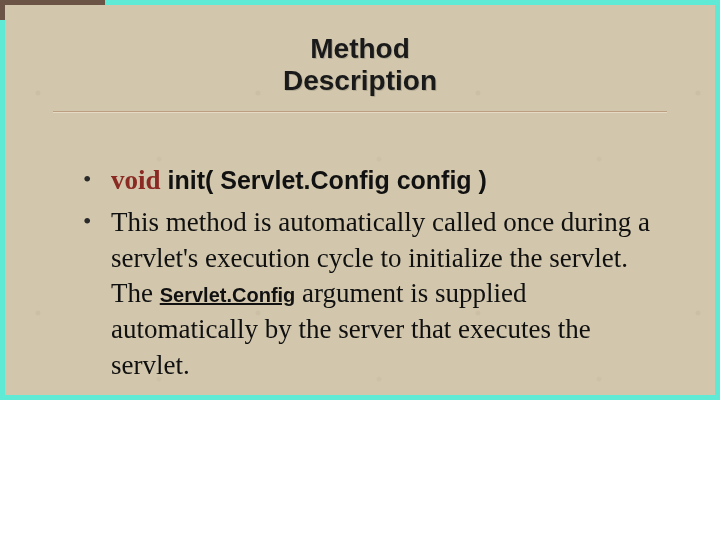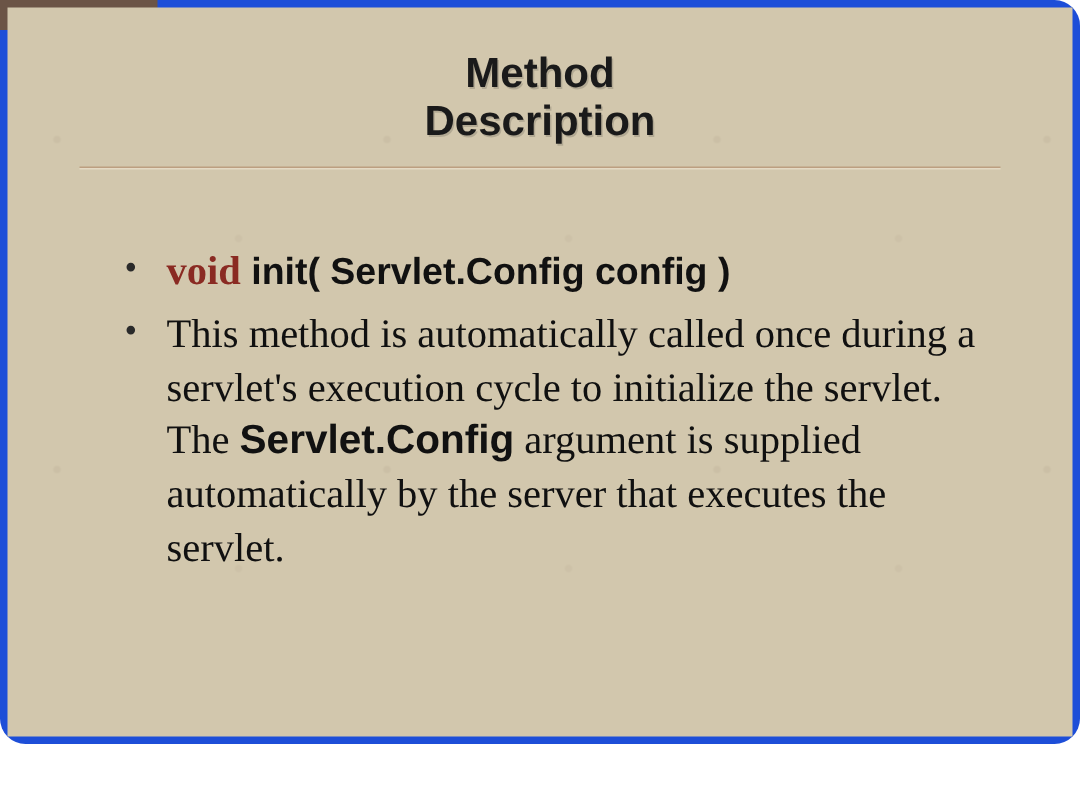--- a/index.html
+++ b/index.html
@@ -4,25 +4,24 @@
 <style>
   html, body {
     margin: 0;
     padding: 0;
     width: 720px;
     height: 540px;
     overflow: hidden;
   }
   .frame {
     width: 720px;
-    height: 496px;
-    background: #1d4ed8;
+    height: 400px;
+    background: #5eead4;
     position: relative;
     box-sizing: border-box;
-    border-radius: 17px;
   }
   .top-bar {
     position: absolute;
     top: 0;
     left: 0;
     width: 105px;
     height: 20px;
     background: #6b5446;
   }
   .slide {
@@ -93,22 +92,23 @@
   }
   .sig-rest {
     font-family: Arial, Helvetica, sans-serif;
     font-weight: 700;
     font-size: 25px;
     color: #111;
   }
   .inline-code {
     font-family: Arial, Helvetica, sans-serif;
     font-weight: 700;
-    font-size: 27px;
+    font-size: 20px;
     color: #111;
+    text-decoration: underline;
   }
 </style>
 </head>
 <body>
 
 <div class="frame">
   <div class="top-bar"></div>
   <div class="slide paper-texture">
 
     <div class="title">Method

